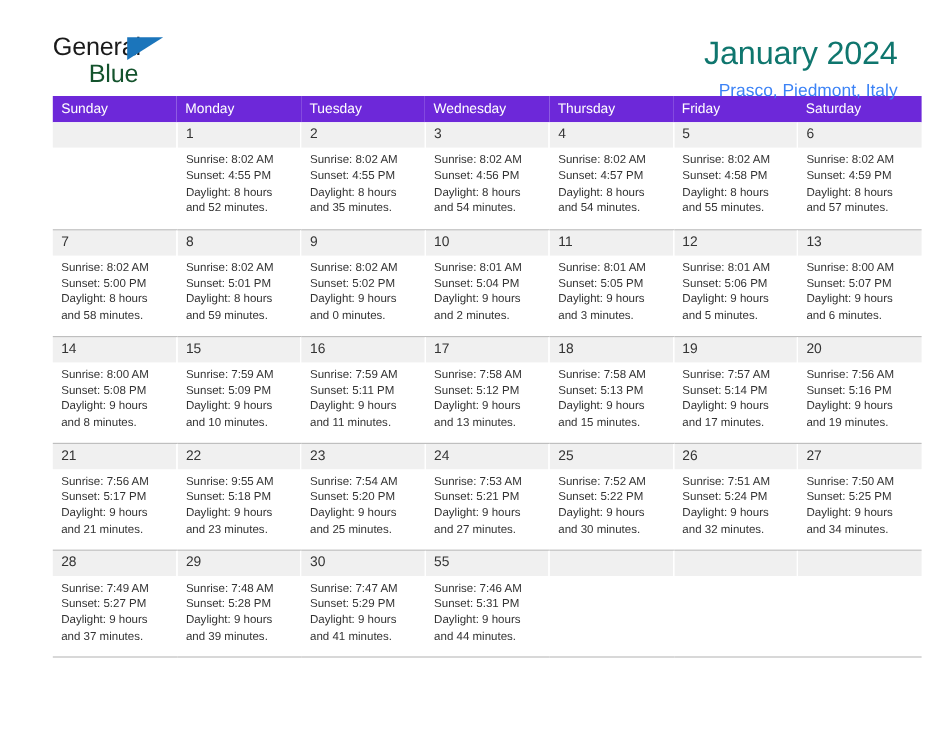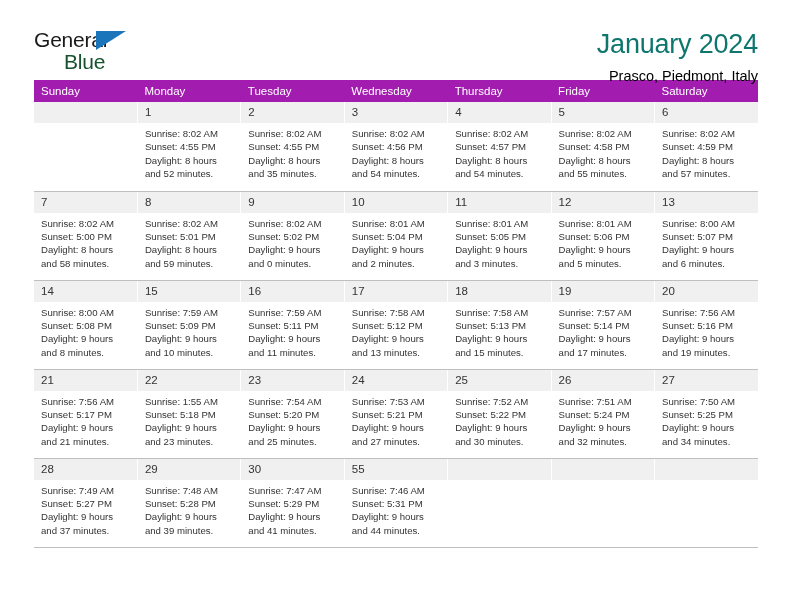--- a/index.html
+++ b/index.html
@@ -12,21 +12,21 @@
     height: 612px;
     font-family: "Liberation Sans", sans-serif;
     color: #000000;
     overflow: hidden;
   }
   .page {
     position: relative;
     width: 792px;
     height: 612px;
     box-sizing: border-box;
-    padding: 0 34px;
+    padding: 0 44px;
   }
 
   
   .header {
     display: flex;
     align-items: flex-start;
     justify-content: space-between;
     padding-top: 28px;
     height: 74px;
     box-sizing: border-box;
@@ -72,34 +72,34 @@
     font-size: 27px;
     line-height: 32px;
     color: #0f766e;
     font-weight: normal;
     margin: 0;
     letter-spacing: -0.2px;
   }
   .cal-subtitle {
     font-size: 14.5px;
     line-height: 20px;
-    color: #000000;
+    color: #3b82f6;
     margin: 6px 0 0 0;
     font-weight: normal;
   }
 
   
   .calendar {
     width: 724px;
     border-collapse: collapse;
     table-layout: fixed;
     margin-top: 6px;
   }
   .calendar th {
-    background: #a21caf;
+    background: #6d28d9;
     color: #ffffff;
     font-size: 11.5px;
     font-weight: normal;
     text-align: left;
     padding: 5px 0 5px 7px;
     height: 19px;
     box-sizing: border-box;
     border: none;
   }
   .calendar td {
@@ -361,21 +361,21 @@
             <div class="info">
               <div>Sunrise: 7:56 AM</div>
               <div>Sunset: 5:17 PM</div>
               <div>Daylight: 9 hours</div>
               <div>and 21 minutes.</div>
             </div>
           </td>
           <td class="day-cell">
             <span class="daynum">22</span>
             <div class="info">
-              <div>Sunrise: 1:55 AM</div>
+              <div>Sunrise: 9:55 AM</div>
               <div>Sunset: 5:18 PM</div>
               <div>Daylight: 9 hours</div>
               <div>and 23 minutes.</div>
             </div>
           </td>
           <td class="day-cell">
             <span class="daynum">23</span>
             <div class="info">
               <div>Sunrise: 7:54 AM</div>
               <div>Sunset: 5:20 PM</div>

